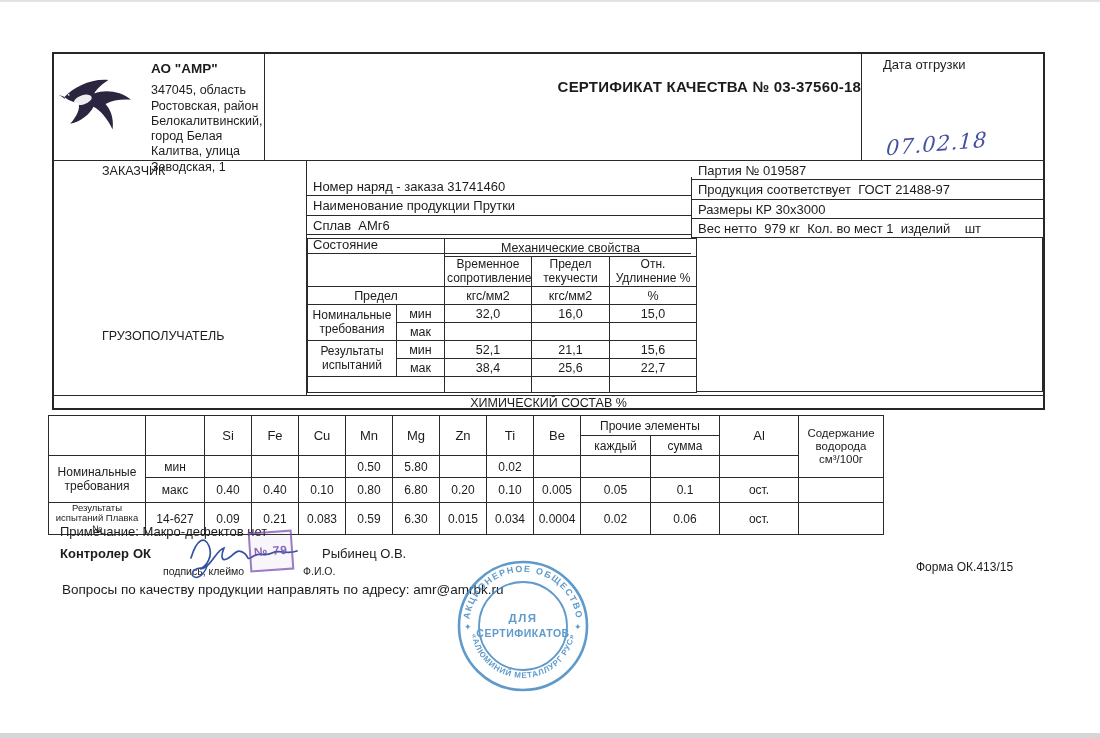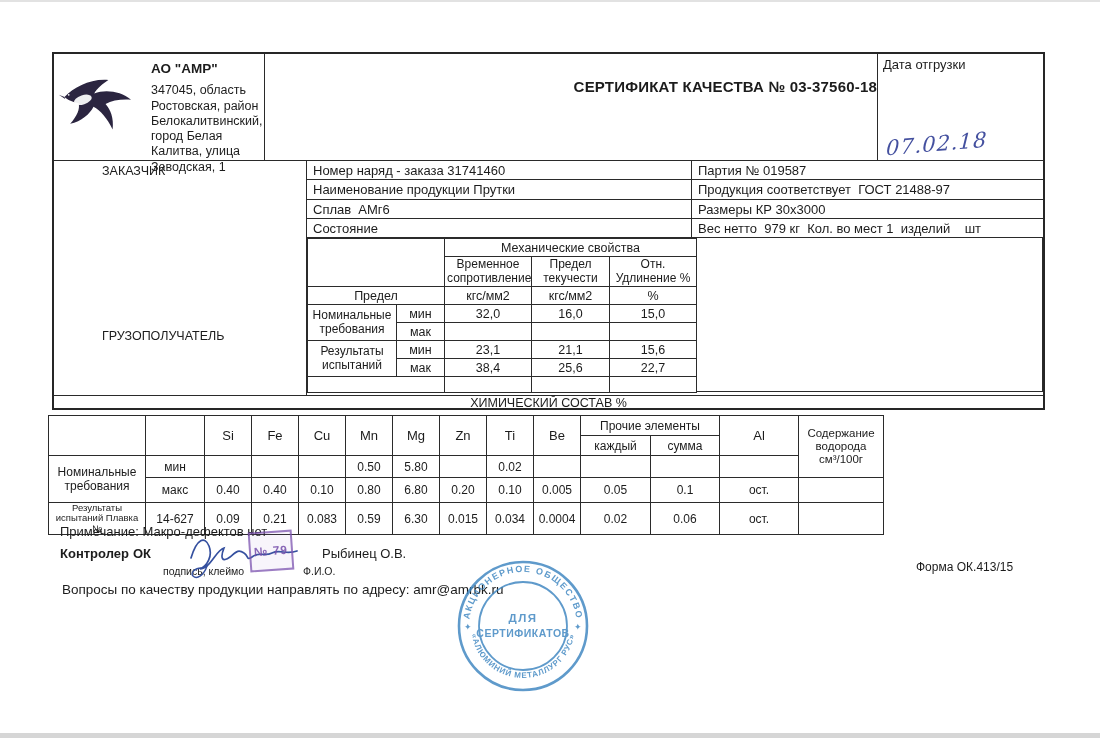--- a/index.html
+++ b/index.html
@@ -10,31 +10,31 @@
 
   
   .doc{position:absolute;left:52px;top:52px;width:993px;height:358px;border:2px solid #262626;box-sizing:border-box;background:#fff;}
   .hdr-row{display:flex;height:106px;}
   .cellA{width:211px;border-right:1.5px solid #2a2a2a;box-sizing:border-box;display:flex;align-items:flex-start;padding-top:4px;}
   .logo-wrap{width:95px;flex:none;padding-top:10px;padding-left:2px;}
   .company{font-size:12.5px;line-height:1.22;padding-top:3px;}
   .company .cname{font-weight:bold;font-size:13.5px;margin-bottom:6px;}
   .cellB{flex:1;border-right:1.5px solid #2a2a2a;box-sizing:border-box;text-align:right;}
   .doc-title{font-weight:bold;font-size:15px;padding-top:24px;letter-spacing:.2px;}
-  .cellC{width:165px;position:relative;box-sizing:border-box;font-size:13px;padding:3px 5px;}
+  .cellC{width:165px;position:relative;box-sizing:border-box;font-size:13px;padding:3px 5px;margin-left:16px;}
   .hand-date{position:absolute;left:8px;bottom:4px;font-family:"DejaVu Serif",serif;font-style:italic;
              font-size:21px;color:#44509f;transform:rotate(-5deg) skewX(-8deg);letter-spacing:1px;}
 
   .main-row{display:flex;height:235px;border-top:1.5px solid #2a2a2a;box-sizing:border-box;}
   .left-col{width:211px;border-right:1.5px solid #2a2a2a;box-sizing:border-box;position:relative;font-size:12.5px;margin-left:42px;}
   .left-col .lab1{padding:3px 6px;}
   .left-col .lab2{position:absolute;left:6px;top:168px;}
   .right-area{flex:1;display:flex;flex-direction:column;}
   .info-row{display:flex;height:77px;}
-  .info-left{width:385px;border-right:1.5px solid #2a2a2a;box-sizing:border-box;}
+  .info-left{width:385px;border-right:1.5px solid #2a2a2a;box-sizing:border-box;margin-top:16px;}
   .info-right{flex:1;}
   .line{height:19.25px;line-height:19px;border-bottom:1px solid #2a2a2a;box-sizing:border-box;
         padding-left:6px;font-size:13px;white-space:pre;overflow:hidden;}
 
   .lower-row{flex:1;display:flex;}
   table{border-collapse:collapse;table-layout:fixed;}
   td{border:1px solid #2b2b2b;font-size:12.5px;text-align:center;vertical-align:middle;padding:0 2px;overflow:hidden;}
   .mech{width:389px;height:155px;border:1.5px solid #2b2b2b;flex:none;}
   .mech .h18{height:18px;} .mech .h30{height:30px;} .mech .h16{height:16px;}
   .mech td.small{font-size:12px;line-height:1.1;}
@@ -152,21 +152,21 @@
             </tr>
             <tr class="h18">
               <td>мак</td>
               <td></td>
               <td></td>
               <td></td>
             </tr>
             <tr class="h18">
               <td rowspan="2" class="small">Результаты испытаний</td>
               <td>мин</td>
-              <td>23,1</td>
+              <td>52,1</td>
               <td>21,1</td>
               <td>15,6</td>
             </tr>
             <tr class="h18">
               <td>мак</td>
               <td>38,4</td>
               <td>25,6</td>
               <td>22,7</td>
             </tr>
             <tr class="h16">

